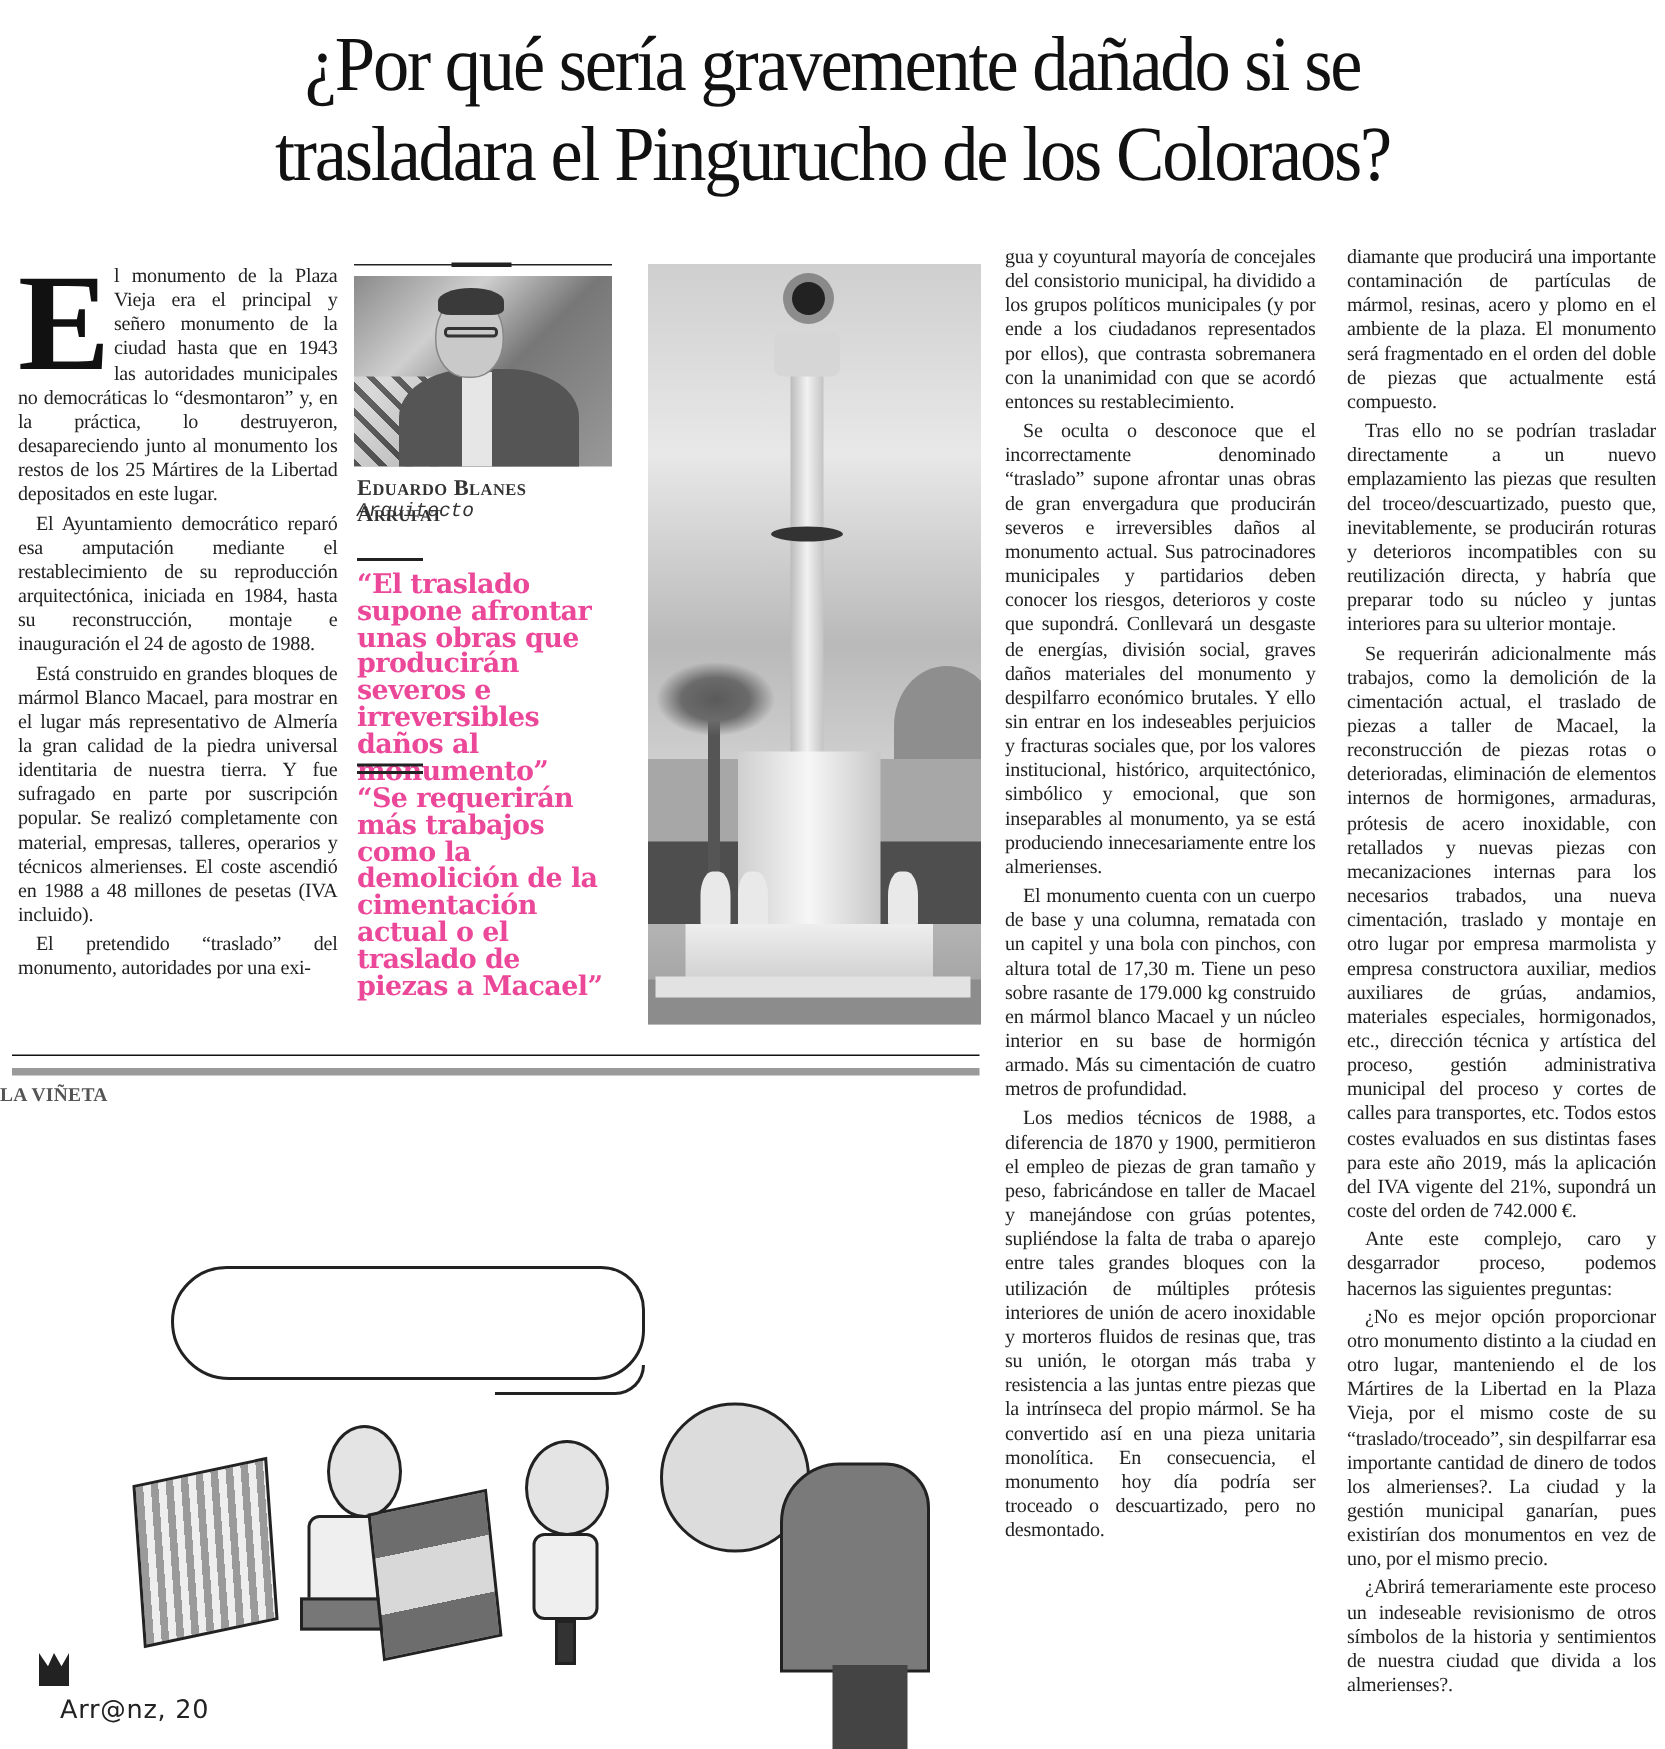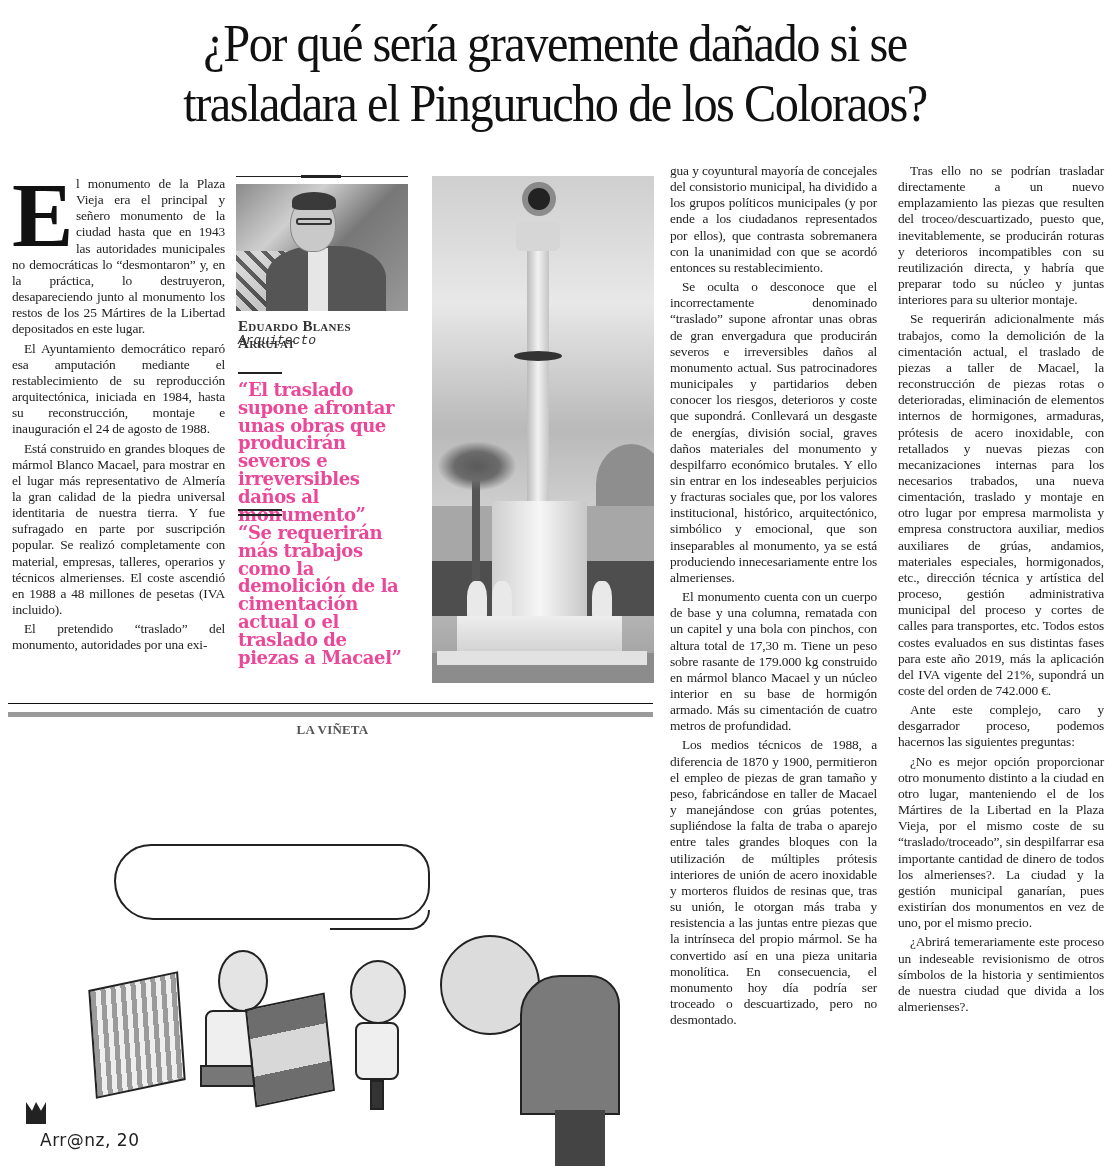--- a/index.html
+++ b/index.html
@@ -103,21 +103,21 @@
   .mp-pedestal { position: absolute; left: 60px; top: 325px; width: 95px; height: 120px;
     background: linear-gradient(90deg, #cfcfcf, #f6f6f6, #c8c8c8); }
   .mp-base { position: absolute; left: 25px; top: 440px; width: 165px; height: 40px;
     background: linear-gradient(180deg, #eee, #cfcfcf); }
   .mp-step { position: absolute; left: 5px; top: 475px; width: 210px; height: 14px; background: #e2e2e2; }
   .mp-urn { position: absolute; top: 405px; width: 20px; height: 40px; background: #e9e9e9; border-radius: 40% 40% 6px 6px; }
 
   .rule-divider { position: absolute; left: 8px; top: 703px; width: 645px; height: 1px; background: #111; }
   .vineta-bar { position: absolute; left: 8px; top: 712px; width: 645px; height: 5px; background: #9a9a9a; }
   .vineta-title {
-    position: absolute; left: 0; top: 722px; width: 665px; text-align: center;
+    position: absolute; left: 0; top: 722px; width: 665px; 
     font-family: "Liberation Serif", serif; font-weight: bold; font-size: 13px;
     color: #555; letter-spacing: 0.2px;
   }
 
   #cartoon { position: absolute; left: 0; top: 760px; width: 665px; height: 400px; }
   .bubble {
     position: absolute; left: 114px; top: 84px; width: 316px; height: 76px;
     border: 2px solid #222; border-radius: 38px 30px 34px 40px; background: #fff;
   }
   .bubble-tail {
@@ -229,18 +229,19 @@
 </div>
 
 <div class="col" id="col3">
   <p class="noindent">gua y coyuntural mayoría de concejales del consistorio municipal, ha dividido a los grupos políticos municipales (y por ende a los ciudadanos representados por ellos), que contrasta sobremanera con la unanimidad con que se acordó entonces su restablecimiento.</p>
   <p>Se oculta o desconoce que el incorrectamente denominado “traslado” supone afrontar unas obras de gran envergadura que producirán severos e irreversibles daños al monumento actual. Sus patrocinadores municipales y partidarios deben conocer los riesgos, deterioros y coste que supondrá. Conllevará un desgaste de energías, división social, graves daños materiales del monumento y despilfarro económico brutales. Y ello sin entrar en los indeseables perjuicios y fracturas sociales que, por los valores institucional, histórico, arquitectónico, simbólico y emocional, que son inseparables al monumento, ya se está produciendo innecesariamente entre los almerienses.</p>
   <p>El monumento cuenta con un cuerpo de base y una columna, rematada con un capitel y una bola con pinchos, con altura total de 17,30 m. Tiene un peso sobre rasante de 179.000 kg construido en mármol blanco Macael y un núcleo interior en su base de hormigón armado. Más su cimentación de cuatro metros de profundidad.</p>
   <p>Los medios técnicos de 1988, a diferencia de 1870 y 1900, permitieron el empleo de piezas de gran tamaño y peso, fabricándose en taller de Macael y manejándose con grúas potentes, supliéndose la falta de traba o aparejo entre tales grandes bloques con la utilización de múltiples prótesis interiores de unión de acero inoxidable y morteros fluidos de resinas que, tras su unión, le otorgan más traba y resistencia a las juntas entre piezas que la intrínseca del propio mármol. Se ha convertido así en una pieza unitaria monolítica. En consecuencia, el monumento hoy día podría ser troceado o descuartizado, pero no desmontado.</p>
 </div>
 
 <div class="col" id="col4">
+  <p class="noindent">diamante que producirá una importante contaminación de partículas de mármol, resinas, acero y plomo en el ambiente de la plaza. El monumento será fragmentado en el orden del doble de piezas que actualmente está compuesto.</p>
   <p>Tras ello no se podrían trasladar directamente a un nuevo emplazamiento las piezas que resulten del troceo/descuartizado, puesto que, inevitablemente, se producirán roturas y deterioros incompatibles con su reutilización directa, y habría que preparar todo su núcleo y juntas interiores para su ulterior montaje.</p>
   <p>Se requerirán adicionalmente más trabajos, como la demolición de la cimentación actual, el traslado de piezas a taller de Macael, la reconstrucción de piezas rotas o deterioradas, eliminación de elementos internos de hormigones, armaduras, prótesis de acero inoxidable, con retallados y nuevas piezas con mecanizaciones internas para los necesarios trabados, una nueva cimentación, traslado y montaje en otro lugar por empresa marmolista y empresa constructora auxiliar, medios auxiliares de grúas, andamios, materiales especiales, hormigonados, etc., dirección técnica y artística del proceso, gestión administrativa municipal del proceso y cortes de calles para transportes, etc. Todos estos costes evaluados en sus distintas fases para este año 2019, más la aplicación del IVA vigente del 21%, supondrá un coste del orden de 742.000 €.</p>
   <p>Ante este complejo, caro y desgarrador proceso, podemos hacernos las siguientes preguntas:</p>
   <p>¿No es mejor opción proporcionar otro monumento distinto a la ciudad en otro lugar, manteniendo el de los Mártires de la Libertad en la Plaza Vieja, por el mismo coste de su “traslado/troceado”, sin despilfarrar esa importante cantidad de dinero de todos los almerienses?. La ciudad y la gestión municipal ganarían, pues existirían dos monumentos en vez de uno, por el mismo precio.</p>
   <p>¿Abrirá temerariamente este proceso un indeseable revisionismo de otros símbolos de la historia y sentimientos de nuestra ciudad que divida a los almerienses?.</p>
 </div>
 
 </body></html>

